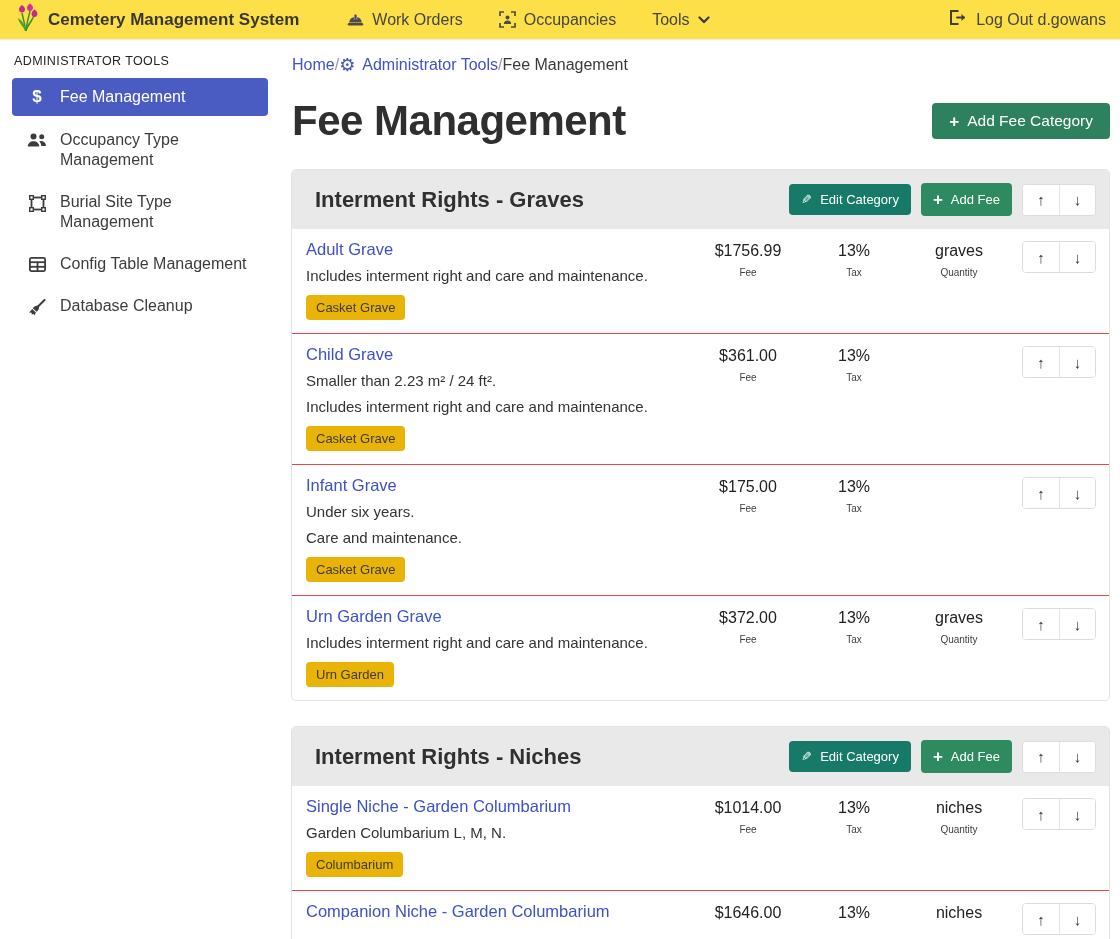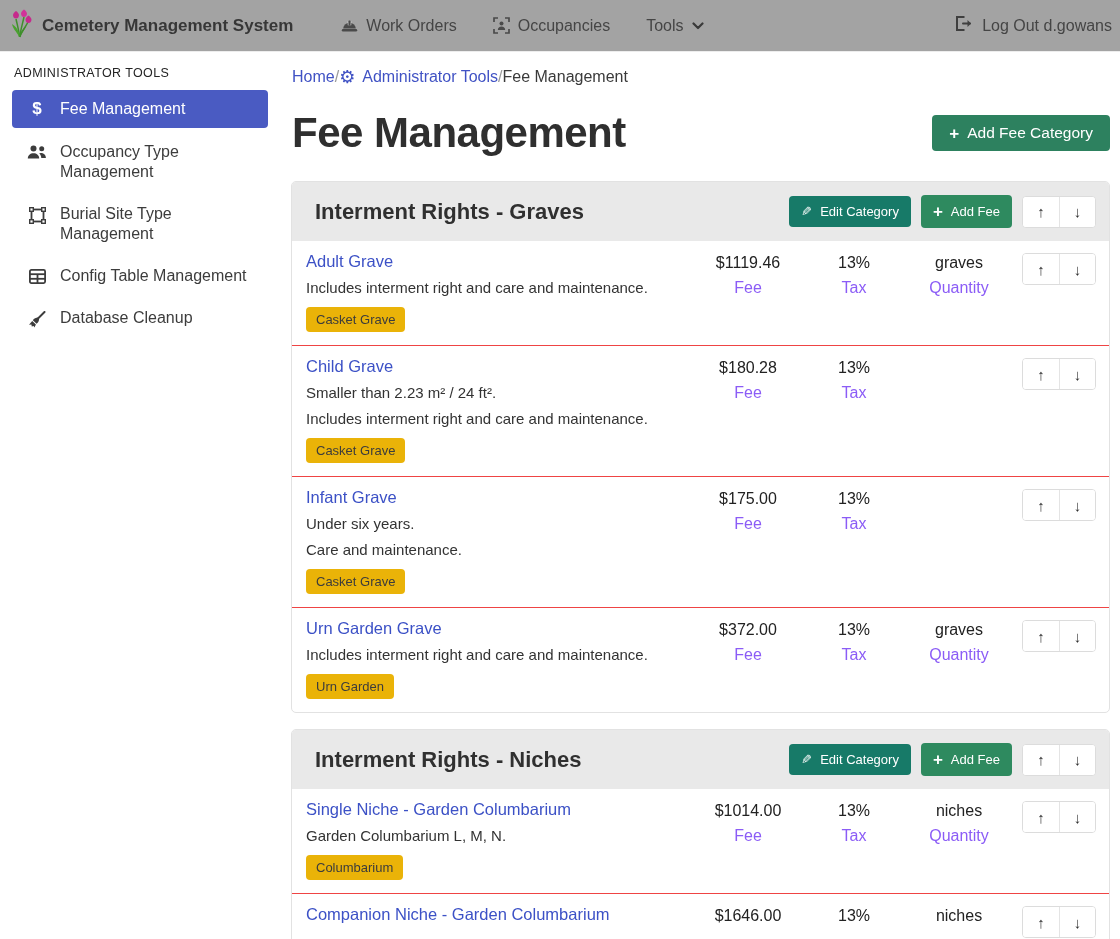--- a/index.html
+++ b/index.html
@@ -1,21 +1,21 @@
 <!DOCTYPE html>
 <html><head>
 <meta charset="utf-8">
 <style>
   * { margin:0; padding:0; box-sizing:border-box; }
   html,body { width:1120px; height:939px; overflow:hidden; background:#fff;
     font-family:"Liberation Sans", sans-serif; color:#333; }
 
   
-  .navbar { height:52px; background:#a3a3a3; display:flex; align-items:center;
-    padding:0 8px; border-bottom:1px solid #ededed; }
+  .navbar { height:40px; background:#fde047; display:flex; align-items:center;
+    padding:0 14px; border-bottom:1px solid #ededed; }
   .brand { display:flex; align-items:center; gap:9px; margin-right:30px; cursor:pointer; }
   .brand-title { font-size:17px; font-weight:bold; color:#373737; }
   .nav-item { display:flex; align-items:center; gap:8px; font-size:16px; color:#454545;
     margin:0 18px; cursor:pointer; }
   .nav-item svg { display:block; }
   .nav-spacer { flex:1; }
   .nav-logout { display:flex; align-items:center; gap:9px; font-size:16px; color:#454545; cursor:pointer; }
 
   
   .shell { display:flex; align-items:flex-start; }
@@ -40,21 +40,21 @@
 
   
   .page-head { display:flex; align-items:center; justify-content:space-between; margin:2px 0 24px 1px; }
   .page-title { font-size:42px; font-weight:700; color:#2f2f2f; letter-spacing:-.5px; }
   .btn { display:inline-flex; align-items:center; gap:8px; border:none; border-radius:4px;
     color:#fff; cursor:pointer; font-family:inherit; }
   .btn-add-cat { background:#2d815f; font-size:15.5px; padding:9px 17px; }
   .plus-glyph { font-weight:bold; font-size:17px; line-height:1; }
 
   
-  .card { border:1px solid #e2e2e2; border-radius:5px; margin-bottom:16px; overflow:hidden; background:#fff; }
+  .card { border:1px solid #e2e2e2; border-radius:5px; margin-bottom:25px; overflow:hidden; background:#fff; }
   .card-header { background:#e9e9e9; display:flex; align-items:center; padding:13px 13px; }
   .cat-title { font-size:22px; font-weight:600; color:#303030; flex:1; padding-left:10px; }
   .hdr-actions { display:flex; align-items:center; gap:10px; }
   .btn-sm { font-size:13px; padding:8px 12px; }
   .btn-teal { background:#177a68; }
   .btn-green { background:#2e8a5f; }
   .pencil-glyph { font-size:13px; line-height:1; transform:scaleX(-1); display:inline-block; }
   .arrow-group { display:flex; border:1px solid #dcdcdc; border-radius:4px; overflow:hidden; background:#fff; }
   .arrow-btn { width:36px; height:30px; background:#fff; border:none; color:#333; font-size:15px;
     cursor:pointer; border-left:1px solid #e4e4e4; font-family:inherit; }
@@ -67,21 +67,21 @@
   .fee-name { display:inline-block; font-size:16.5px; font-weight:normal; color:#3c51c6;
     text-decoration:none; cursor:pointer; margin-bottom:8px; }
   .fee-line { font-size:15px; color:#333; margin-bottom:9px; }
   .badge { display:inline-block; background:#eab308; color:#3c3c3c; font-size:13px;
     padding:5px 10px; border-radius:4px; margin-top:2px; }
   .fee-col { text-align:center; padding-top:2px; }
   .col-fee { width:112px; }
   .col-tax { width:100px; }
   .col-qty { width:110px; }
   .val { font-size:16px; color:#222; margin-bottom:7px; }
-  .lbl { font-size:16px; color:#8b5cf6; }
+  .lbl { font-size:10px; color:#404040; }
   .arrow-area { width:82px; display:flex; justify-content:flex-end; padding-top:1px; }
 </style>
 </head>
 <body>
 
 <nav class="navbar">
   <div class="brand">
     <span>
       <svg width="25" height="30" viewBox="0 0 25 30">
         <g stroke="#3f8f2c" stroke-width="1.5" fill="none">
@@ -246,21 +246,21 @@
       </div>
     </header>
     <div class="rows">
   <div class="fee-row">
     <div class="fee-desc">
       <a class="fee-name">Adult Grave</a>
       <div class="fee-line">Includes interment right and care and maintenance.</div>
       <span class="badge">Casket Grave</span>
     </div>
     <div class="fee-col col-fee">
-      <div class="val">$1119.46</div>
+      <div class="val">$1756.99</div>
       <div class="lbl">Fee</div>
     </div>
     <div class="fee-col col-tax">
       <div class="val">13%</div>
       <div class="lbl">Tax</div>
     </div>
     <div class="fee-col col-qty">
       <div class="val">graves</div>
       <div class="lbl lbl-qty">Quantity</div>
     </div>
@@ -273,21 +273,21 @@
   </div>
 
   <div class="fee-row">
     <div class="fee-desc">
       <a class="fee-name">Child Grave</a>
       <div class="fee-line">Smaller than 2.23 m² / 24 ft².</div>
       <div class="fee-line">Includes interment right and care and maintenance.</div>
       <span class="badge">Casket Grave</span>
     </div>
     <div class="fee-col col-fee">
-      <div class="val">$180.28</div>
+      <div class="val">$361.00</div>
       <div class="lbl">Fee</div>
     </div>
     <div class="fee-col col-tax">
       <div class="val">13%</div>
       <div class="lbl">Tax</div>
     </div>
     <div class="fee-col col-qty">
       
       
     </div>

